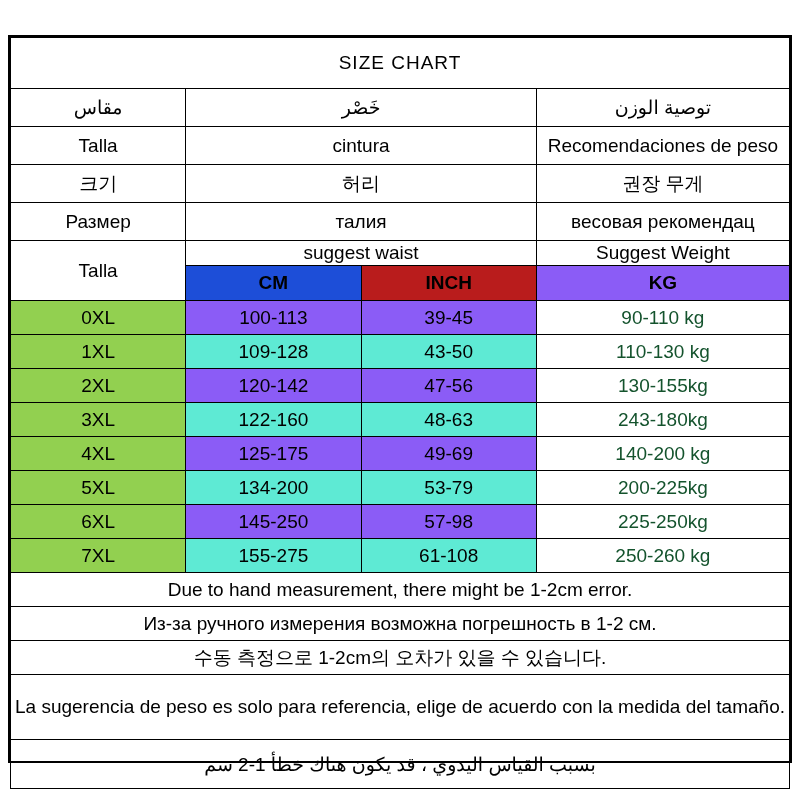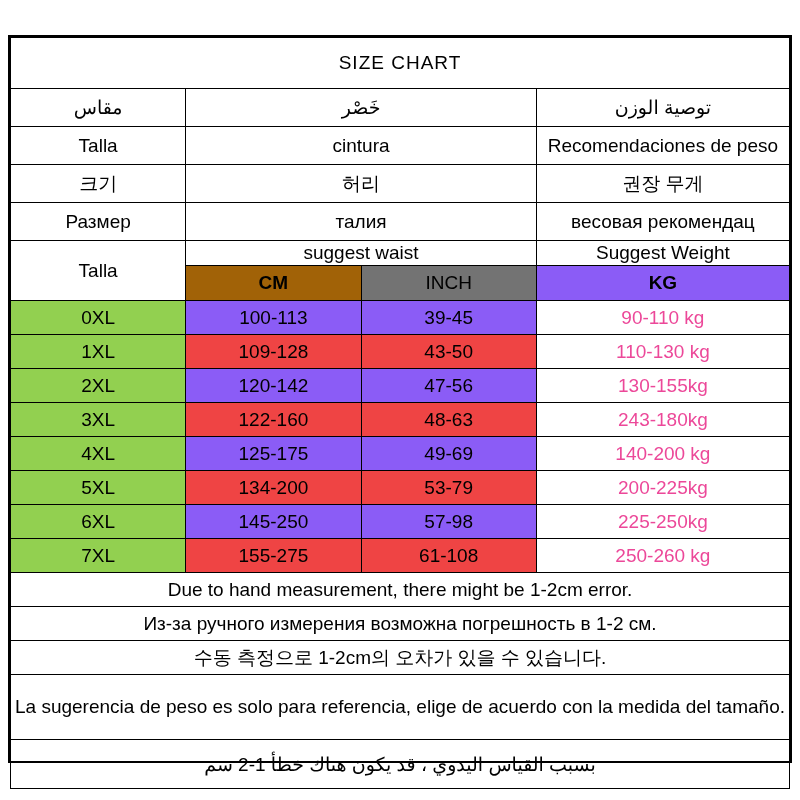--- a/index.html
+++ b/index.html
@@ -56,52 +56,52 @@
   .size-label-cell {
     font-size: 21px;
   }
   .suggest-waist-cell {
     font-size: 22px;
   }
   .suggest-weight-cell {
     font-size: 22px;
   }
   .unit-cm {
-    background: #a16207;
+    background: #1d4ed8;
     font-weight: bold;
     font-size: 19px;
     height: 32px;
   }
   .unit-inch {
-    background: #737373;
-    font-weight: normal;
+    background: #b91c1c;
+    font-weight: bold;
     font-size: 19px;
     height: 32px;
     margin-left: 48px;
   }
   .unit-kg {
     background: #8b5cf6;
     font-weight: bold;
     font-size: 19px;
     height: 32px;
   }
   .size-col {
     background: #92d050;
     font-size: 20px;
   }
   .cell-blue {
     background: #8b5cf6;
     font-size: 20px;
   }
   .cell-white {
-    background: #ef4444;
+    background: #5eead4;
     font-size: 20px;
   }
   .weight-cell {
-    color: #ec4899;
+    color: #14532d;
     font-size: 20px;
     background: #ffffff;
   }
   .note-cell {
     font-size: 19px;
     height: 31px;
   }
   .note-ru { font-size: 19px; }
   .note-ko { font-size: 19px; }
   .note-es { font-size: 19px; line-height: 1.25; }

